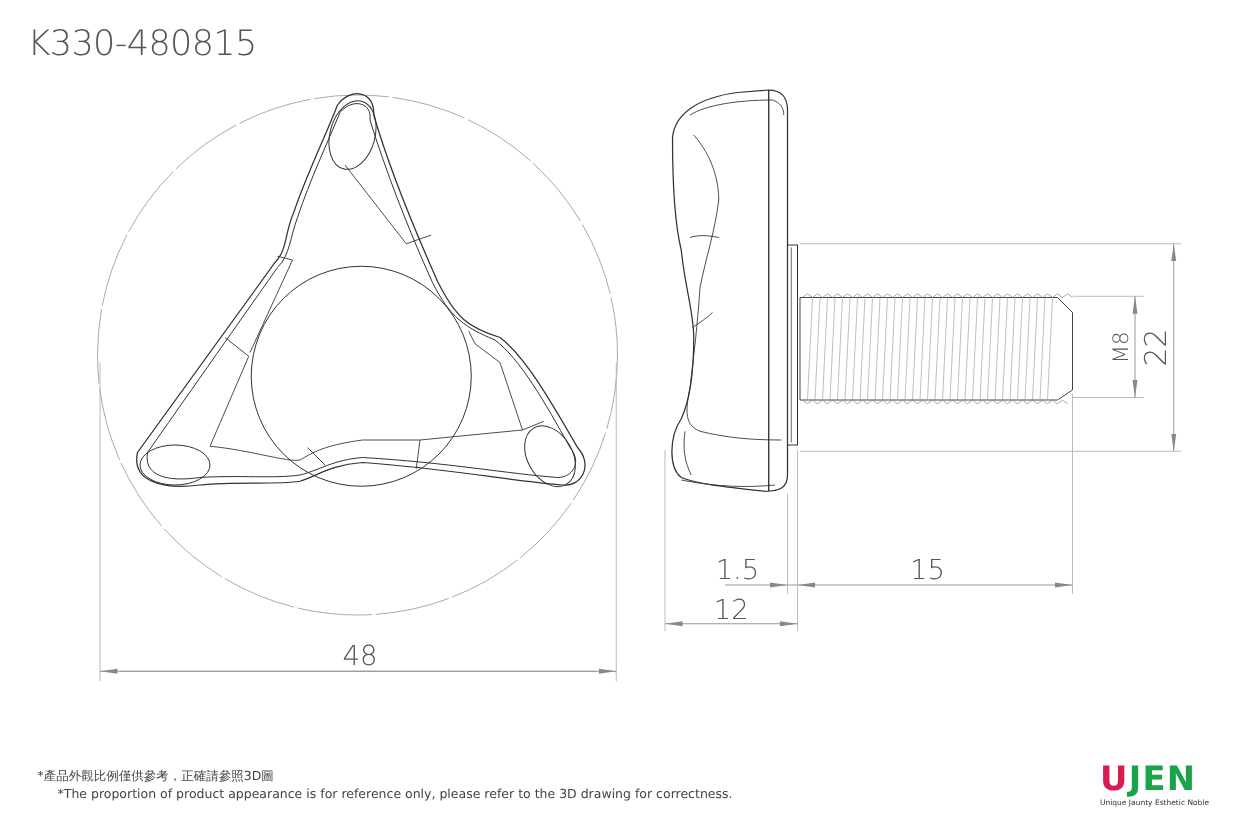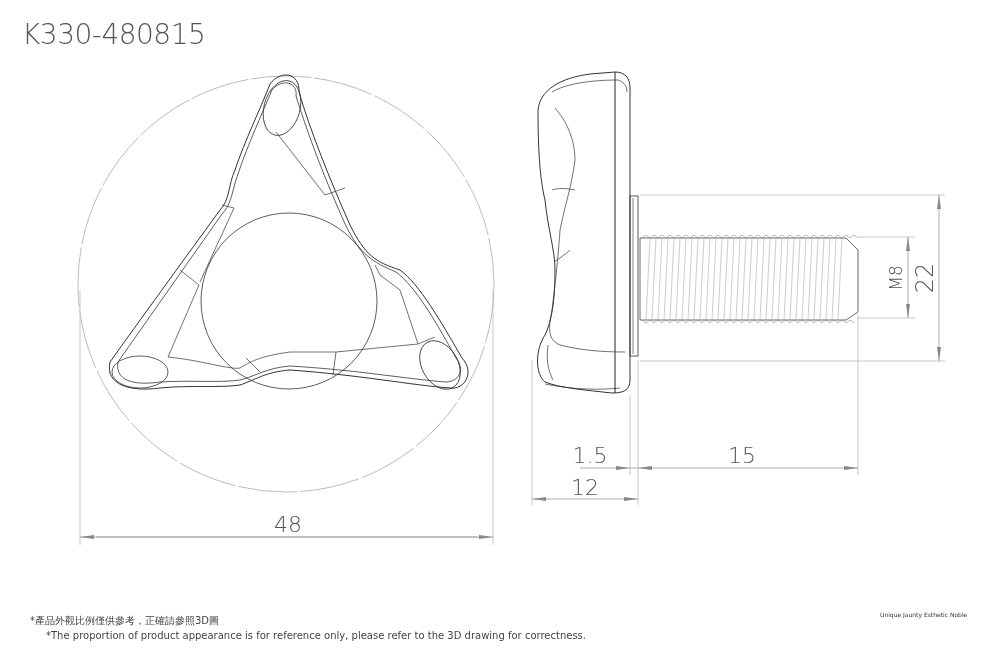--- a/index.html
+++ b/index.html
@@ -176,14 +176,17 @@
     <line x1="939" y1="278" x2="939" y2="195" stroke="#999" stroke-width="0.8" marker-end="url(#arr)"></line>
     <line x1="939" y1="278" x2="939" y2="361" stroke="#999" stroke-width="0.8" marker-end="url(#arr)"></line>
     <text class="dimtext" x="933" y="278" font-size="24" text-anchor="middle" transform="rotate(-90 933 278)">22</text>
   </g>
 </svg>
 
 <div class="note note-zh">*產品外觀比例僅供參考，正確請參照3D圖</div>
 <div class="note note-en">*The proportion of product appearance is for reference only, please refer to the 3D drawing for correctness.</div>
 
 <div class="logo">
+  <div class="logo-word">
+    <span class="logo-u">U</span><span class="logo-jen">JEN</span>
+  </div>
   <div class="logo-tag">Unique Jaunty Esthetic Noble</div>
 </div>
 
 </body></html>

